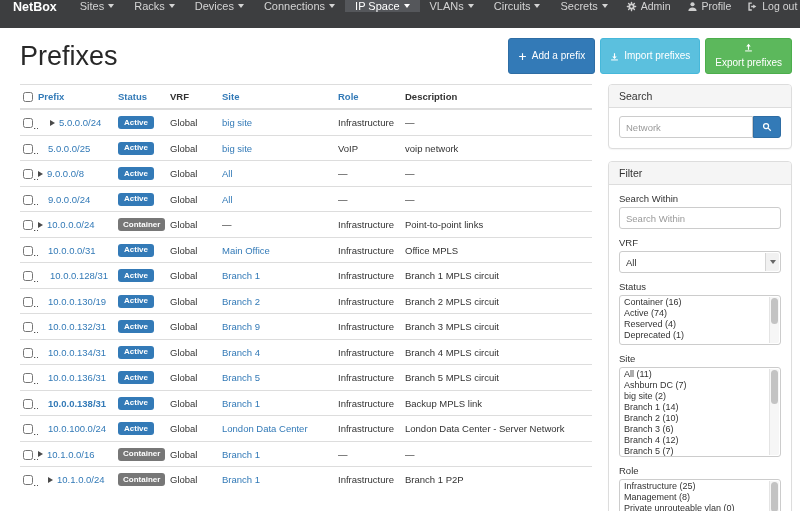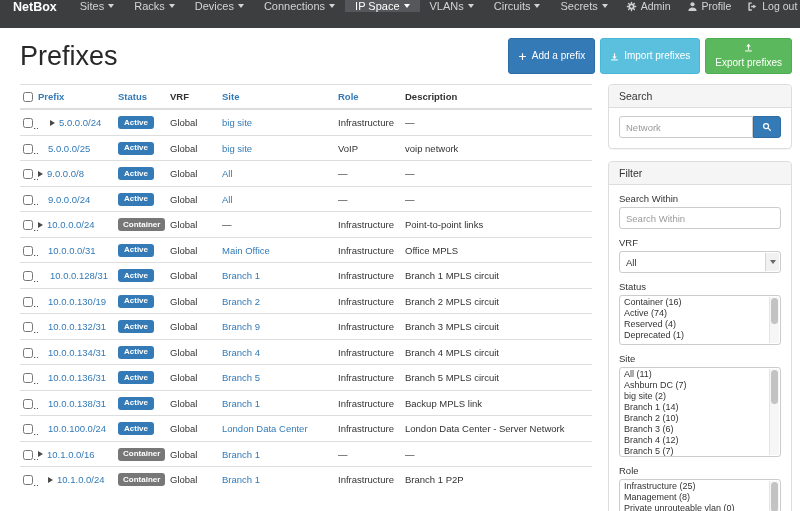--- a/index.html
+++ b/index.html
@@ -348,21 +348,21 @@
               </td>
               <td><span class="status-badge" style="background: rgb(51, 122, 183);">Active</span></td>
               <td><span>Global</span></td>
               <td><a class="lnk">Branch 5</a></td>
               <td><span>Infrastructure</span></td>
               <td><span>Branch 5 MPLS circuit</span></td>
             </tr>
             <tr>
               <td class="col-sel"><input type="checkbox" style=""></td>
               <td>
-                <div class="prefix-wrap" style="padding-left: 10px;">
+                <div class="prefix-wrap" style="padding-left: 10px; font-weight: bold;">
                   <a class="lnk">10.0.0.138/31</a>
                 </div>
               </td>
               <td><span class="status-badge" style="background: rgb(51, 122, 183);">Active</span></td>
               <td><span>Global</span></td>
               <td><a class="lnk">Branch 1</a></td>
               <td><span>Infrastructure</span></td>
               <td><span>Backup MPLS link</span></td>
             </tr>
             <tr>

